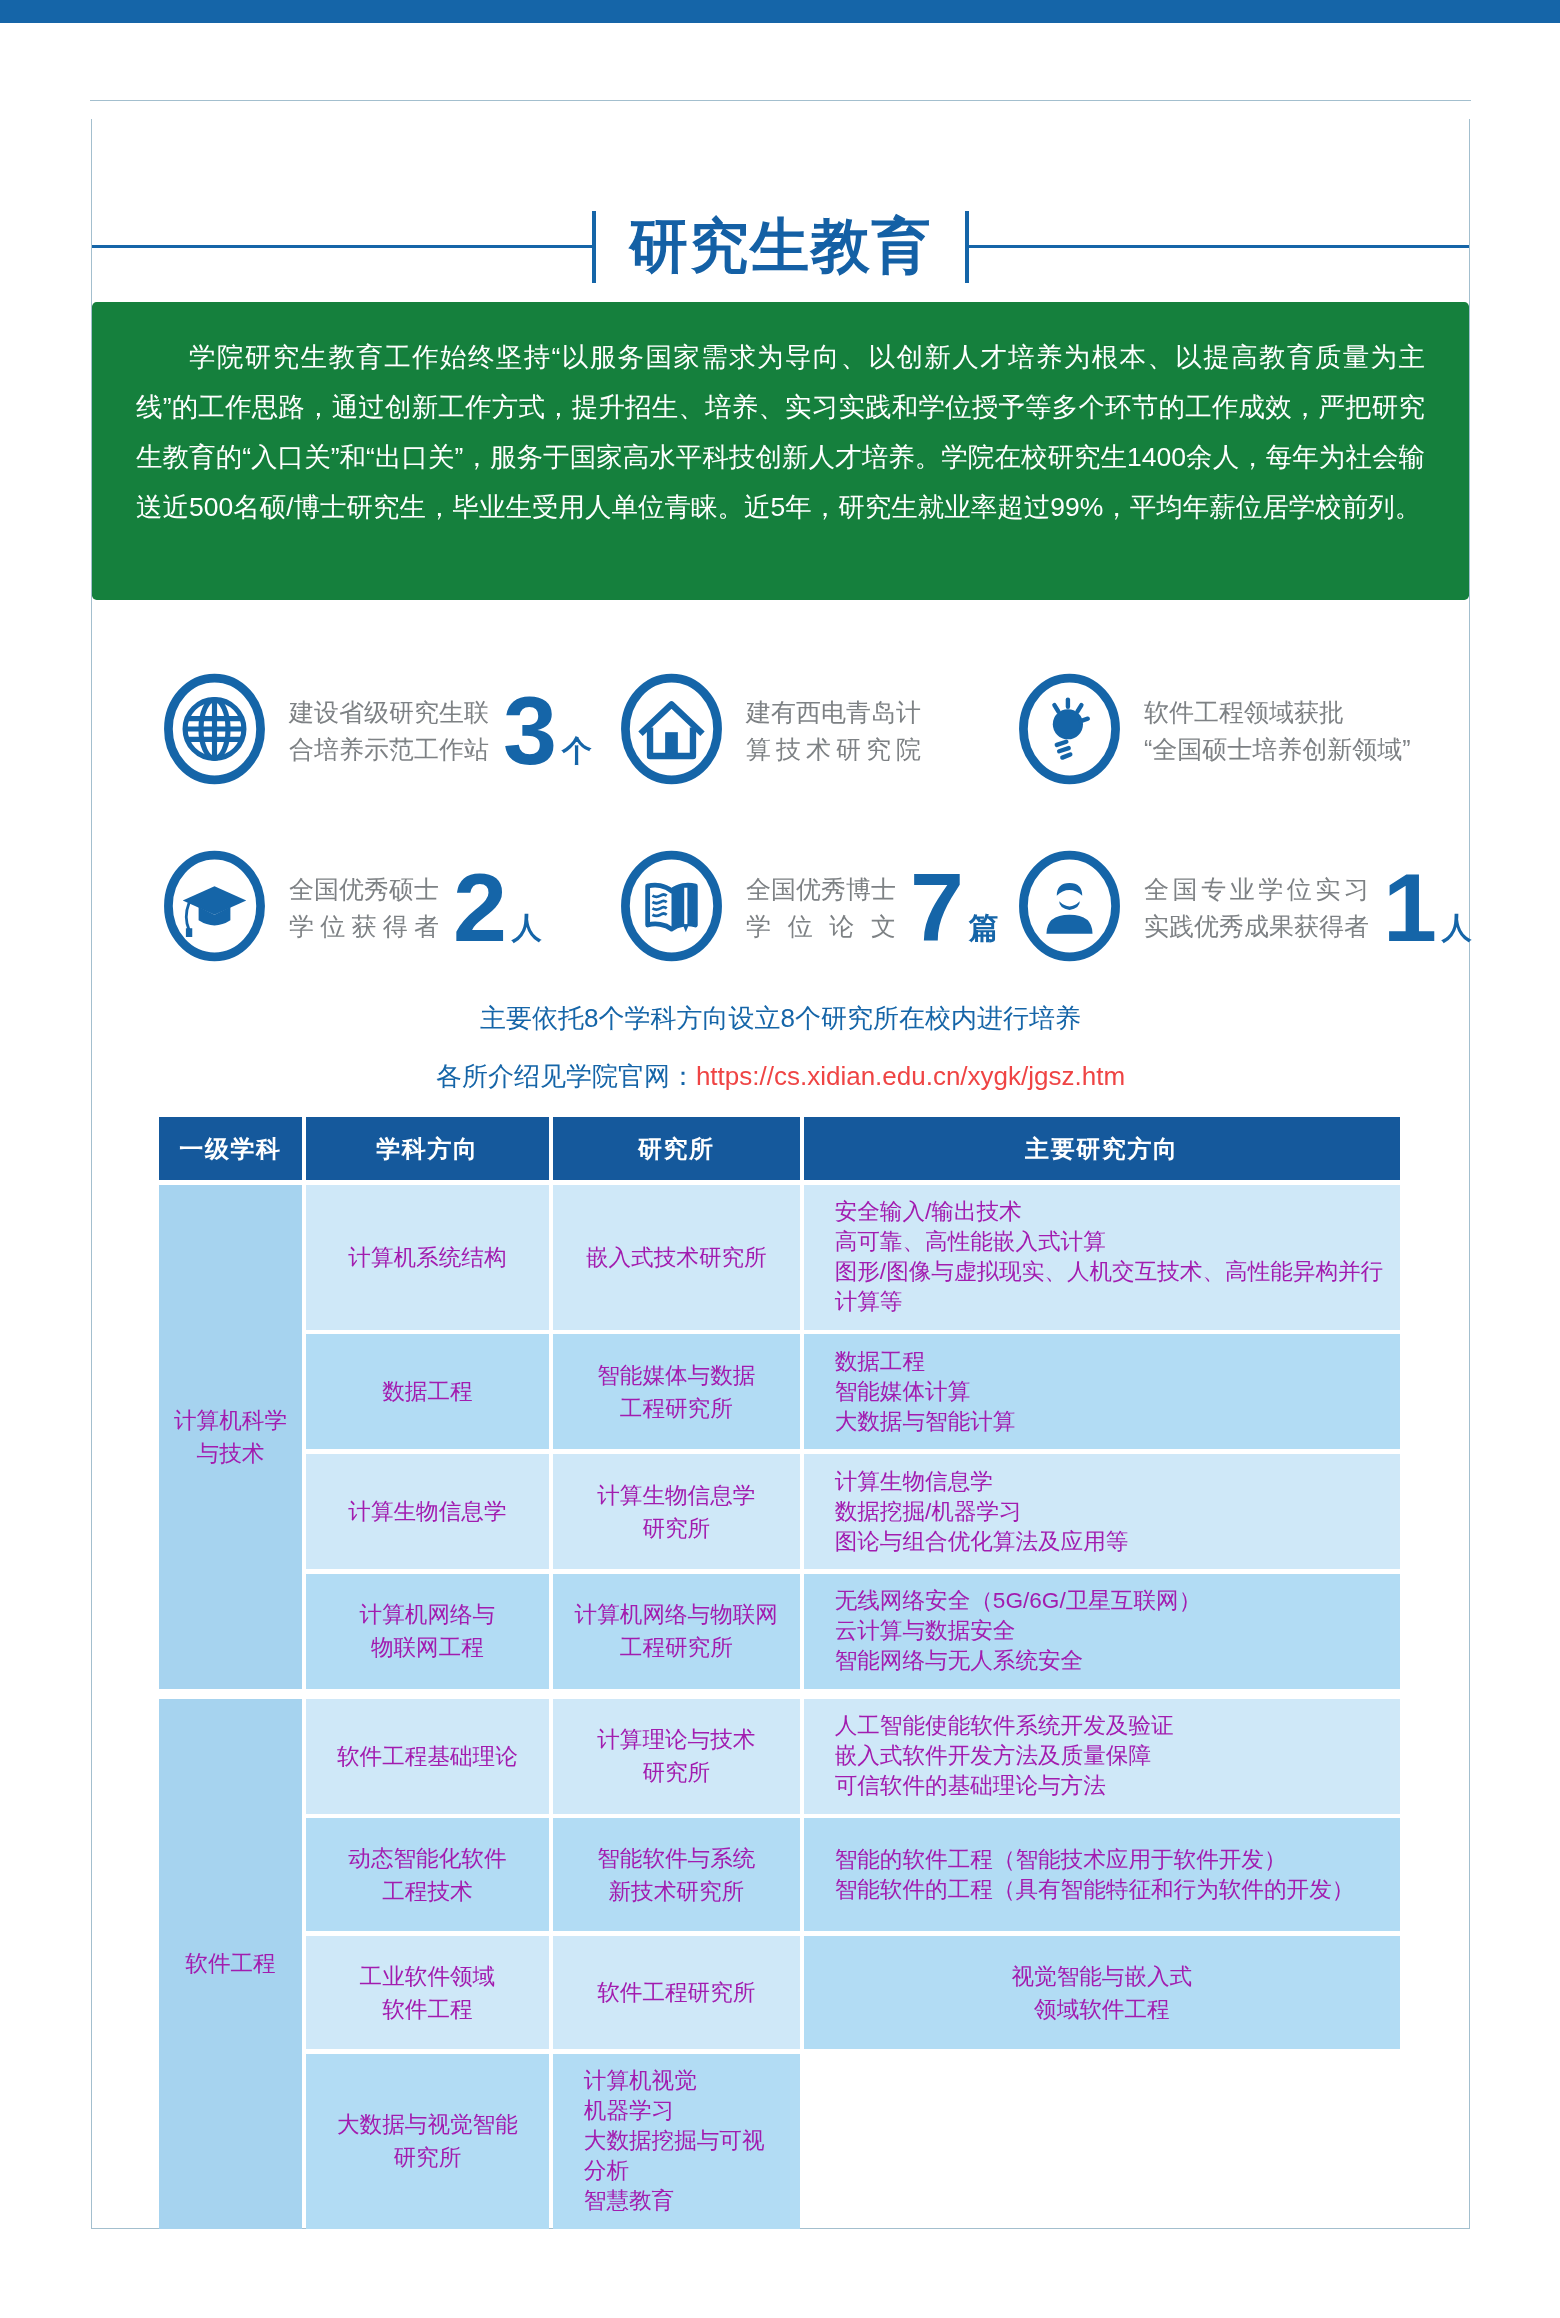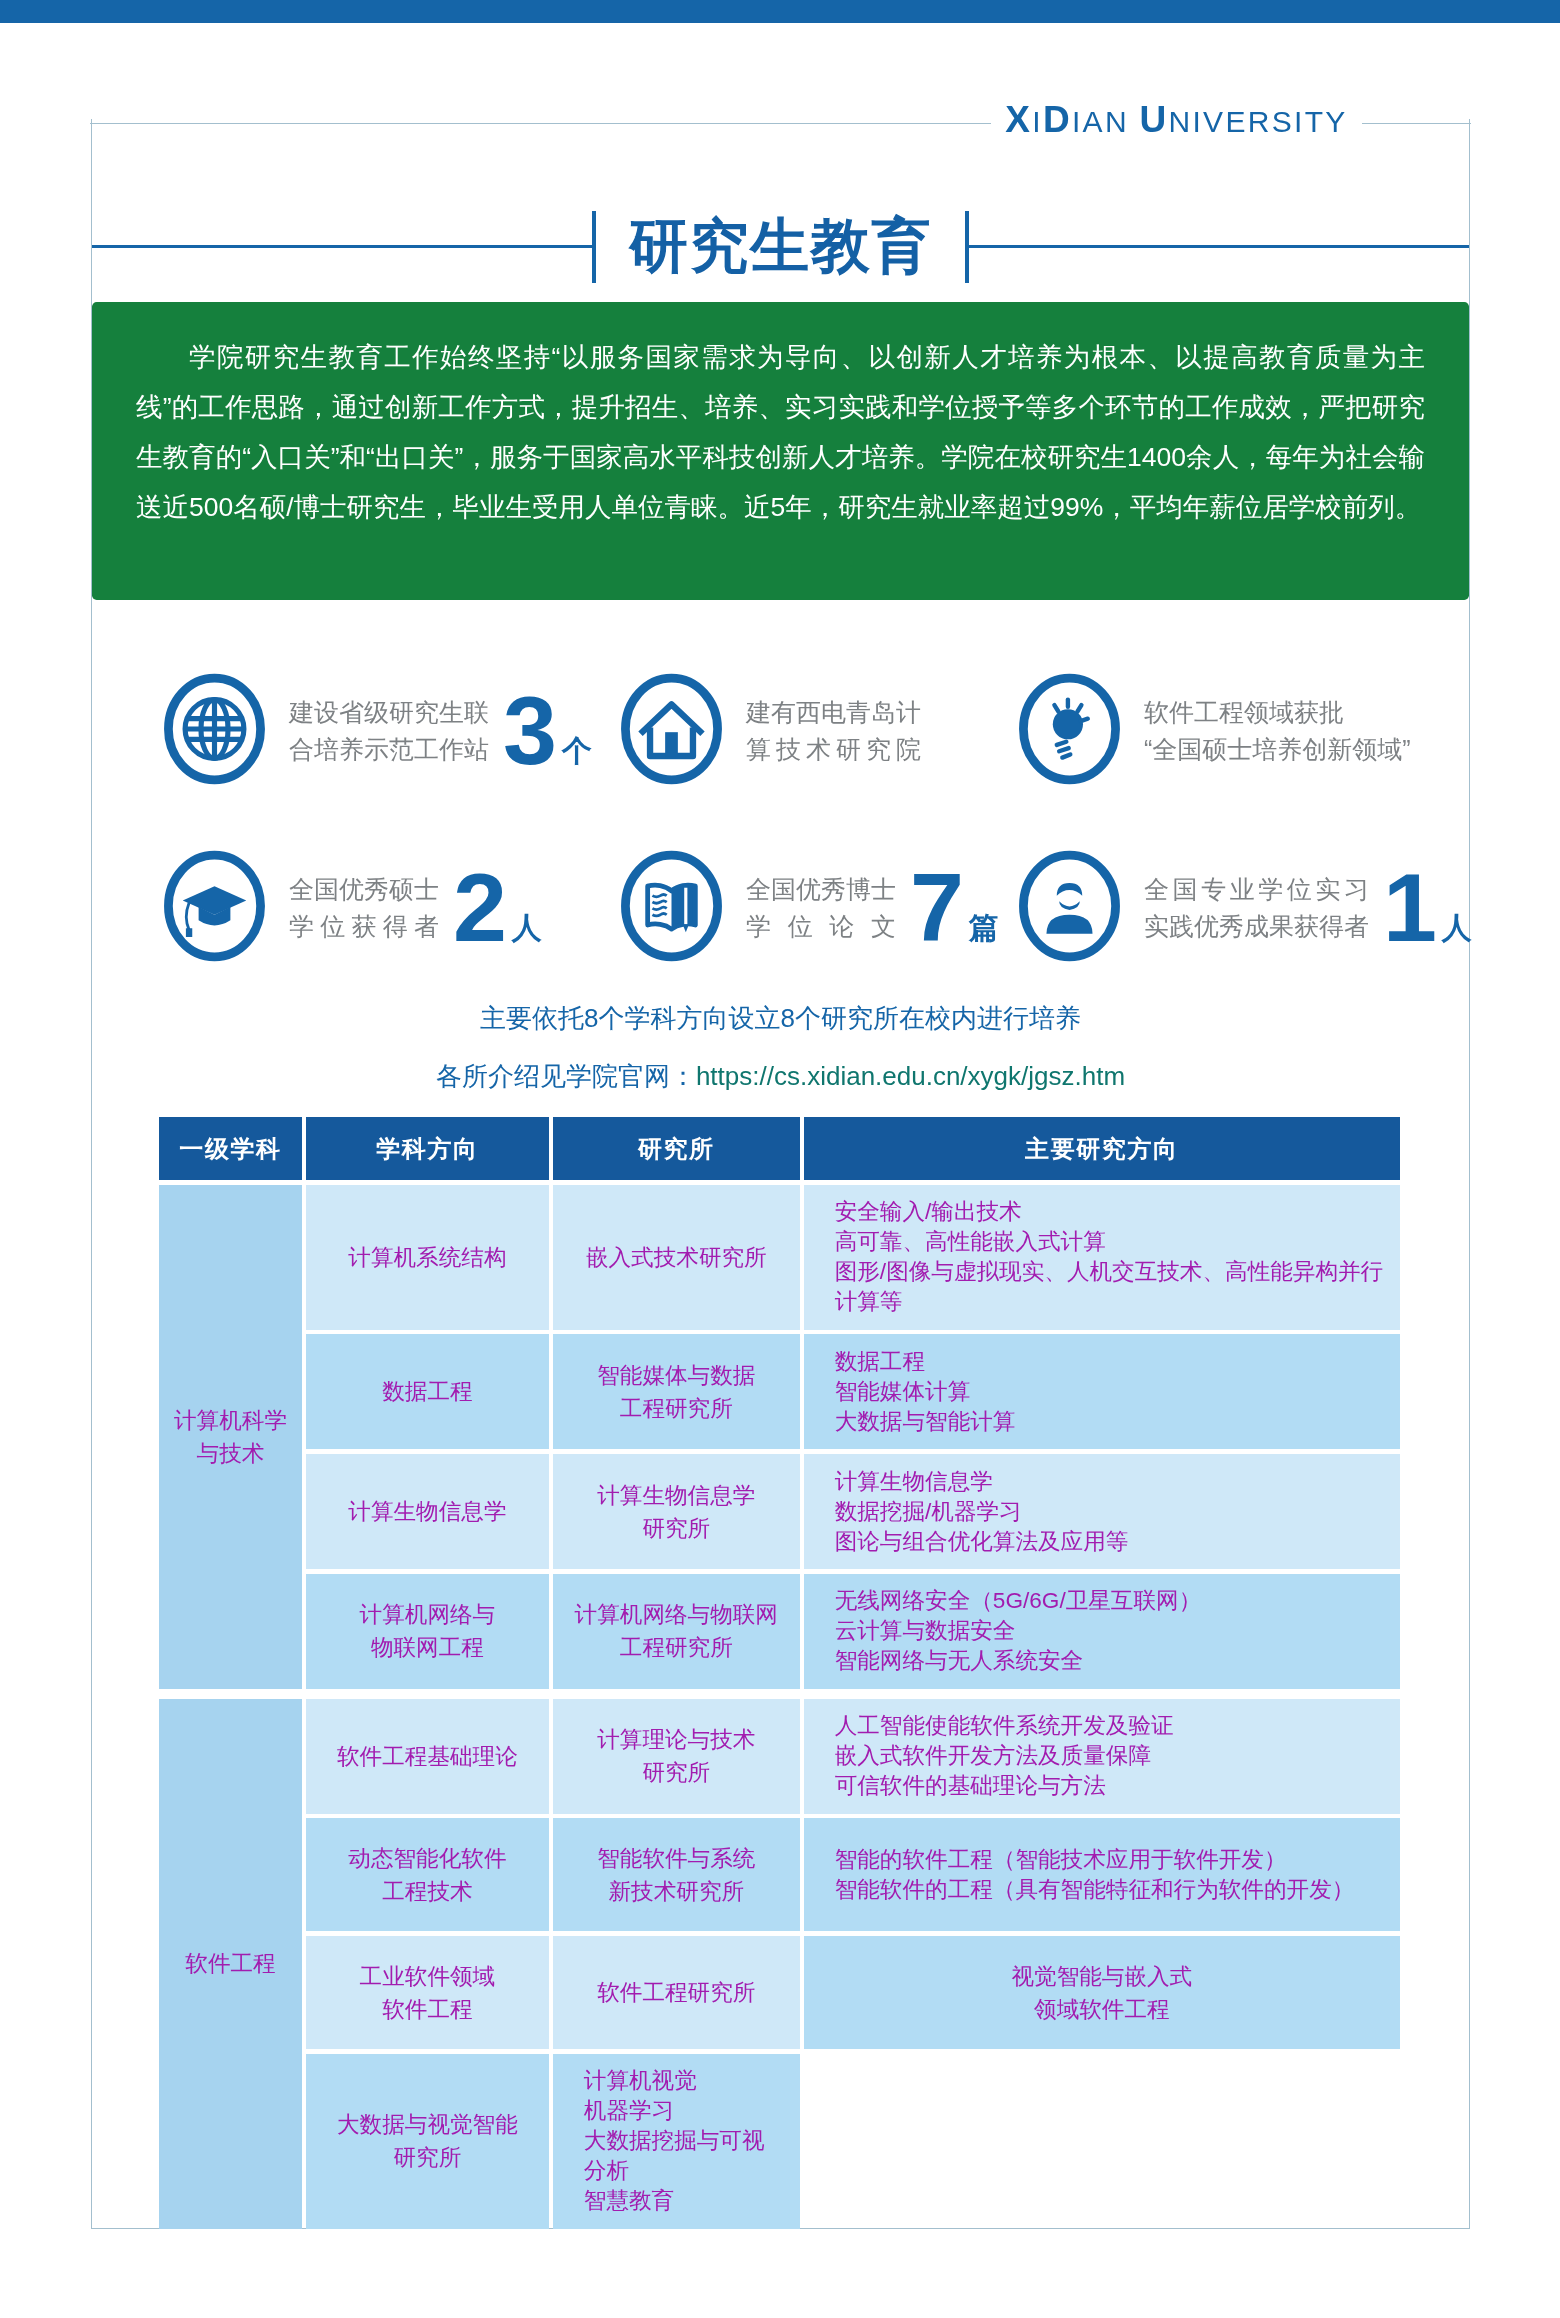--- a/index.html
+++ b/index.html
@@ -39,21 +39,21 @@
   .stat-label.just div{text-align:justify;text-align-last:justify;}
   .stat-label.cent{}
   .w6{width:150px;} .w7{width:175px;} .w8{width:200px;} .w9{width:225px;}
   .stat-num{display:flex;align-items:flex-end;margin-left:14px;}
   .num{color:#1565a8;font-size:97px;font-weight:700;line-height:78px;}
   .unit{color:#1565a8;font-size:30px;font-weight:700;margin:0 0 3.1px 4.7px;line-height:30px;}
 
   
   .mid{position:absolute;top:882px;left:0;right:0;text-align:center;color:#1565a8;font-weight:400;font-size:26px;}
   .mid .l2{margin-top:23.4px;}
-  .mid a{color:#0f766e;text-decoration:none;}
+  .mid a{color:#ef4444;text-decoration:none;}
 
   
   .itable{position:absolute;top:998px;left:67px;width:1241px;}
   .thead,.tgroup{display:grid;grid-template-columns:143px 243px 247px 1fr;}
   .thead{column-gap:3.9px;}
   .th{background:#15599c;color:#fff;font-weight:700;font-size:24px;height:63px;
       display:flex;align-items:center;justify-content:center;letter-spacing:1.6px;}
   .tgroup{gap:4.7px 3.9px;margin-top:4.7px;}
   .tgroup.g2{margin-top:10px;}
   .cell{display:flex;align-items:center;justify-content:center;text-align:center;
@@ -68,21 +68,20 @@
 </head>
 <body>
 
 <div class="page">
   <div class="topbar"></div>
 
   <div class="frame">
 
     <div class="brand-row">
       <div class="brand-line grow"></div>
-      <div class="brand"><span class="bL">X</span><span class="rL">I</span><span class="bL">D</span><span class="rL">IAN </span><span class="bL">U</span><span class="rL">NIVERSITY</span></div>
       <div class="brand-line short"></div>
     </div>
 
     <div class="title-row">
       <div class="hline"></div>
       <div class="vbar"></div>
       <h1 class="page-title">研究生教育</h1>
       <div class="vbar"></div>
       <div class="hline"></div>
     </div>

